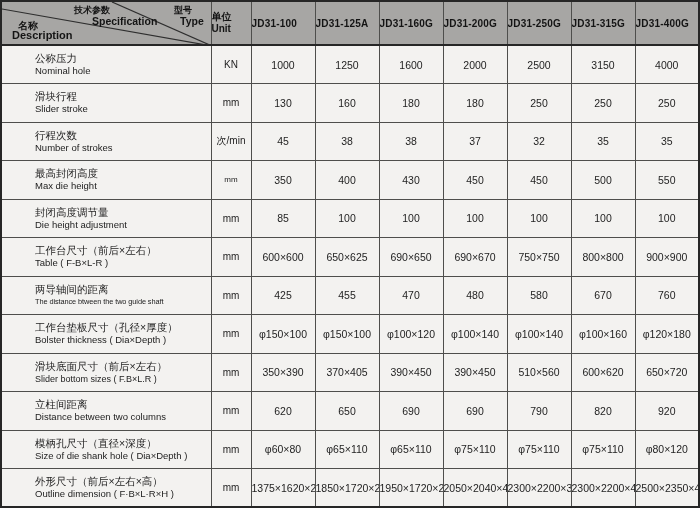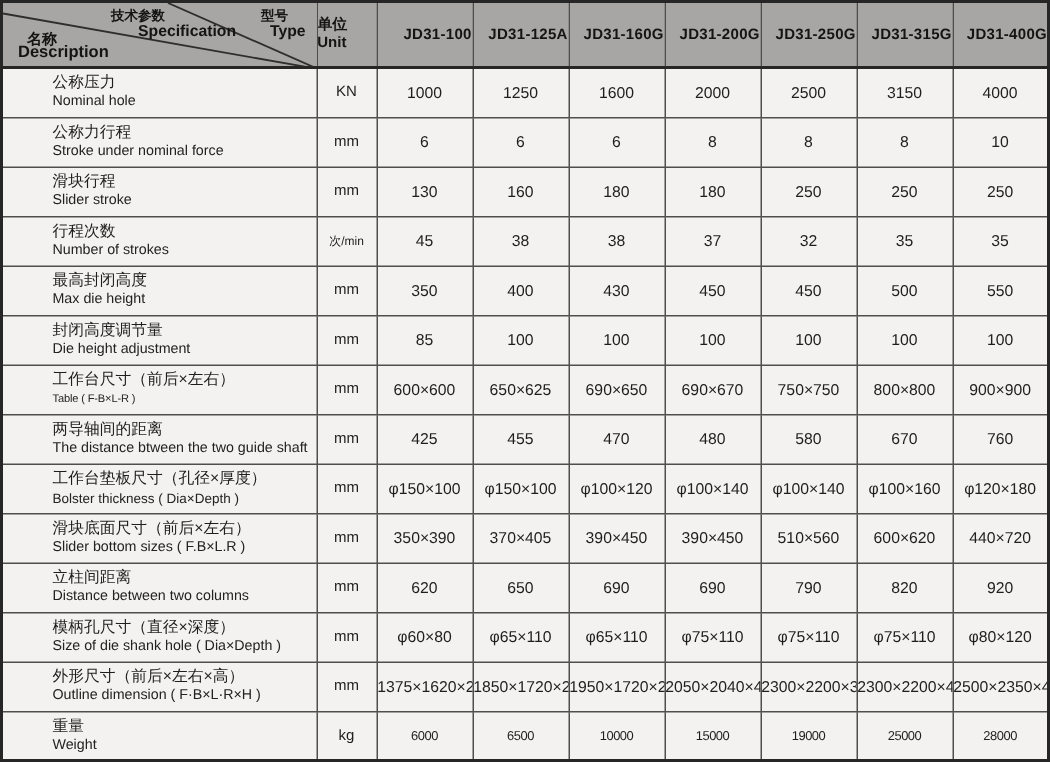--- a/index.html
+++ b/index.html
@@ -5,21 +5,21 @@
   html,body{margin:0;padding:0;background:#ffffff;}
   body{width:700px;height:508px;font-family:"Liberation Sans",sans-serif;-webkit-font-smoothing:antialiased;}
   .wrap{width:700px;height:500px;box-sizing:border-box;}
   table{width:700px;height:508px;border-collapse:collapse;table-layout:fixed;
         border:2px solid #262626;background:#f3f2f0;}
   col.c-desc{width:210px;}
   col.c-unit{width:40px;}
   th,td{border:1px solid #4e4e4c;padding:0;box-sizing:border-box;overflow:hidden;}
   thead tr{height:44px;}
   thead th{background:#a7a6a4;color:#141414;border-bottom:2px solid #262626;}
-  .model-h{font-size:10px;font-weight:bold;text-align:right;letter-spacing:0.2px;}
+  .model-h{font-size:10px;font-weight:bold;text-align:left;letter-spacing:0.2px;}
   .unit-h{font-size:10px;font-weight:bold;text-align:left;line-height:12px;}
   
   .corner{position:relative;padding:0;}
   .corner svg{position:absolute;left:0;top:0;}
   .corner span{position:absolute;white-space:nowrap;font-weight:bold;color:#141414;}
   .c-spec-zh{left:72px;top:2px;font-size:9px;}
   .c-spec-en{left:90px;top:13px;font-size:10.5px;}
   .c-type-zh{left:172px;top:2px;font-size:9px;}
   .c-type-en{left:178px;top:13px;font-size:10.5px;}
   .c-name-zh{left:16px;top:17px;font-size:10px;}
@@ -92,34 +92,20 @@
           <td class="val">1000</td>
           <td class="val">1250</td>
           <td class="val">1600</td>
           <td class="val">2000</td>
           <td class="val">2500</td>
           <td class="val">3150</td>
           <td class="val">4000</td>
         </tr>
         <tr>
           <td class="label-cell">
-            <span class="zh">公称力行程</span>
-            <span class="en">Stroke under nominal force</span>
-          </td>
-          <td class="unit-cell">mm</td>
-          <td class="val">6</td>
-          <td class="val">6</td>
-          <td class="val">6</td>
-          <td class="val">8</td>
-          <td class="val">8</td>
-          <td class="val">8</td>
-          <td class="val">10</td>
-        </tr>
-        <tr>
-          <td class="label-cell">
             <span class="zh">滑块行程</span>
             <span class="en">Slider stroke</span>
           </td>
           <td class="unit-cell">mm</td>
           <td class="val">130</td>
           <td class="val">160</td>
           <td class="val">180</td>
           <td class="val">180</td>
           <td class="val">250</td>
           <td class="val">250</td>
@@ -214,21 +200,21 @@
             <span class="zh">滑块底面尺寸（前后×左右）</span>
             <span class="en">Slider bottom sizes ( F.B×L.R )</span>
           </td>
           <td class="unit-cell">mm</td>
           <td class="val">350×390</td>
           <td class="val">370×405</td>
           <td class="val">390×450</td>
           <td class="val">390×450</td>
           <td class="val">510×560</td>
           <td class="val">600×620</td>
-          <td class="val">440×720</td>
+          <td class="val">650×720</td>
         </tr>
         <tr>
           <td class="label-cell">
             <span class="zh">立柱间距离</span>
             <span class="en">Distance between two columns</span>
           </td>
           <td class="unit-cell">mm</td>
           <td class="val">620</td>
           <td class="val">650</td>
           <td class="val">690</td>
@@ -258,29 +244,15 @@
           </td>
           <td class="unit-cell">mm</td>
           <td class="val">1375×1620×2630</td>
           <td class="val">1850×1720×2915</td>
           <td class="val">1950×1720×2997</td>
           <td class="val">2050×2040×4000</td>
           <td class="val">2300×2200×3760</td>
           <td class="val">2300×2200×4350</td>
           <td class="val">2500×2350×4750</td>
         </tr>
-        <tr>
-          <td class="label-cell">
-            <span class="zh">重量</span>
-            <span class="en">Weight</span>
-          </td>
-          <td class="unit-cell">kg</td>
-          <td class="val">6000</td>
-          <td class="val">6500</td>
-          <td class="val">10000</td>
-          <td class="val">15000</td>
-          <td class="val">19000</td>
-          <td class="val">25000</td>
-          <td class="val">28000</td>
-        </tr>
       </tbody>
   </table>
 </div>
 
 </body></html>

